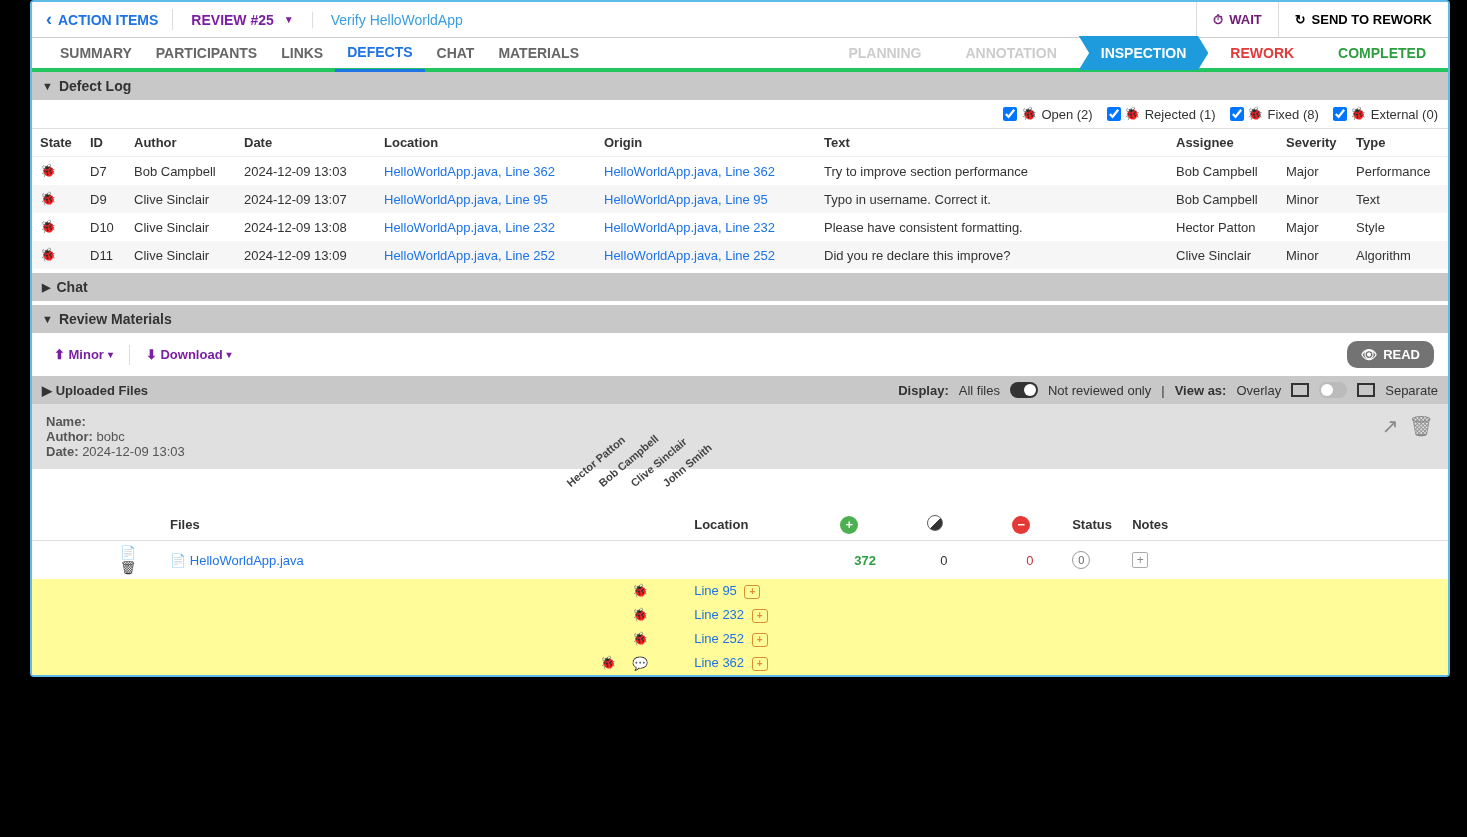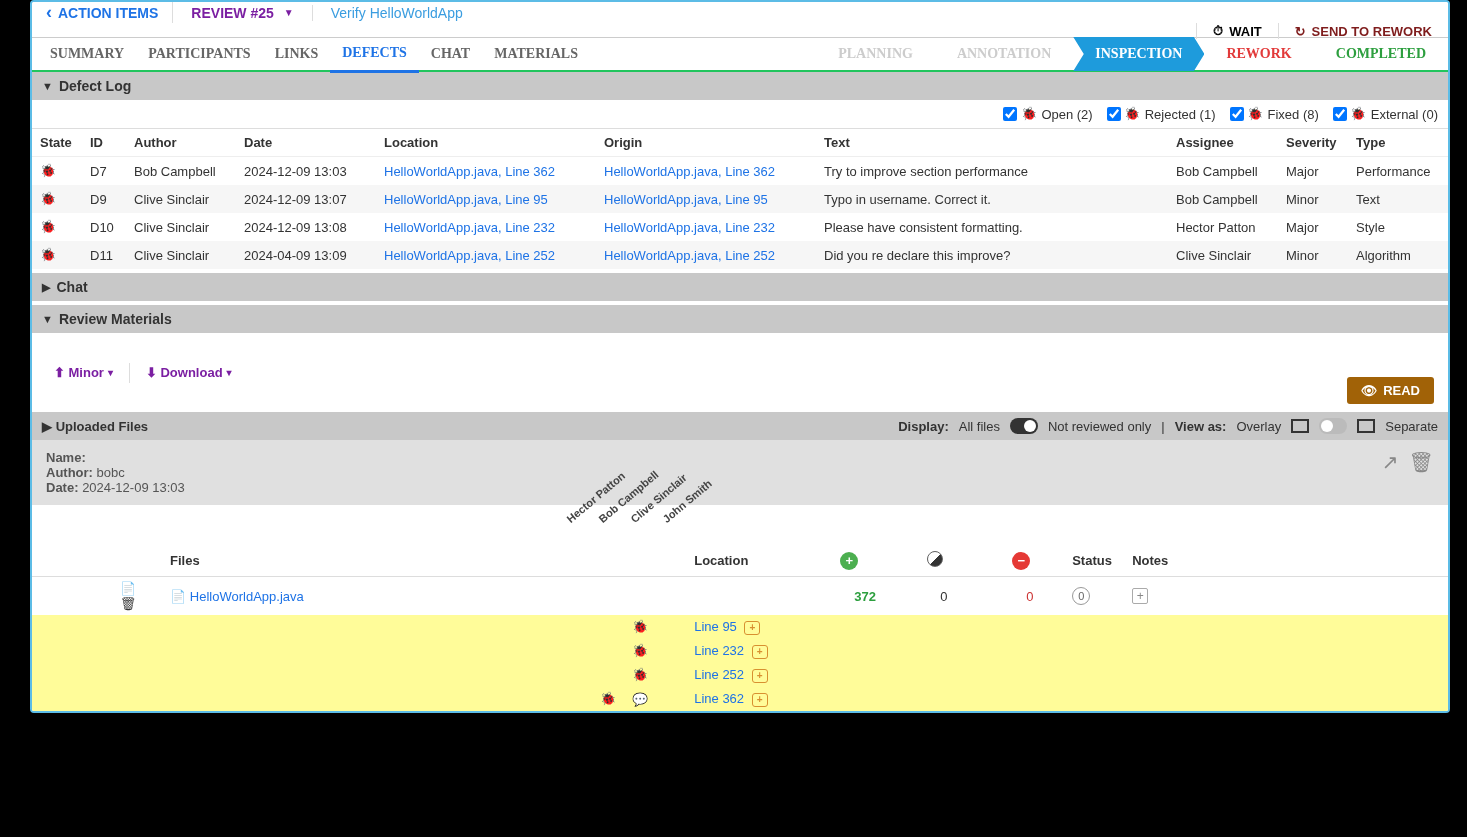--- a/index.html
+++ b/index.html
@@ -1,38 +1,38 @@
 <!DOCTYPE html>
 <html><head>
 <meta charset="utf-8">
 <style>
 * { box-sizing: border-box; margin: 0; padding: 0; }
 body { font-family: Arial, Helvetica, sans-serif; font-size: 13px; background: #000; color: #333; }
 .app { width: 1467px; height: 837px; background: #000; position: relative; padding: 0; }
 .container { width: 1420px; margin-left: 30px; background: #fff; border: 2px solid #5cbce6; border-radius: 4px; overflow: hidden; }
 
 
-.topbar { display: flex; align-items: stretch; background: #fff; border-bottom: 1px solid #ccc; height: 36px; flex-direction: column; }
+.topbar { display: flex; align-items: stretch; background: #fff; border-bottom: 1px solid #ccc; height: 36px; }
 .topbar-left { display: flex; align-items: center; }
 .action-items-btn { color: #1e73e6; font-weight: bold; padding: 0 14px; display: flex; align-items: center; cursor: pointer; border-right: 1px solid #ddd; font-size: 14px; }
 .action-items-btn::before { content: "‹"; font-size: 18px; margin-right: 6px; color: #1e73e6; }
 .review-num { color: #7b1fa2; font-weight: bold; padding: 0 18px; display: flex; align-items: center; border-right: 1px solid #ddd; font-size: 14px; }
 .review-num .caret { margin-left: 10px; font-size: 10px; }
 .review-title { color: #3a9de0; padding: 0 18px; display: flex; align-items: center; font-size: 14px; }
 .topbar-right { margin-left: auto; display: flex; align-items: stretch; }
 .tb-btn { padding: 0 16px; display: flex; align-items: center; font-weight: bold; font-size: 13px; border-left: 1px solid #ddd; cursor: pointer; }
-.tb-wait { color: #000000; }
+.tb-wait { color: #701a75; }
 .tb-wait::before { content: "⏱"; margin-right: 6px; }
-.tb-rework { color: #7f1d1d; }
+.tb-rework { color: #000000; }
 .tb-rework::before { content: "↻"; margin-right: 6px; }
 .tb-actions { color: #7b1fa2; }
 .tb-actions::before { content: "⚡"; margin-right: 4px; }
 
 
-.tabsrow { display: flex; align-items: center; background: #fff; border-bottom: 2px solid #22c55e; height: 34px; padding-left: 6px; font-family: Liberation Serif, serif; }
+.tabsrow { display: flex; align-items: center; background: #fff; border-bottom: 4px solid #22c55e; height: 34px; padding-left: 16px; }
 .tab { padding: 0 12px; color: #666; font-weight: bold; font-size: 14px; line-height: 34px; cursor: pointer; }
 .tab.active { color: #1e73e6; border-bottom: 3px solid #1e73e6; }
 .stages { margin-left: auto; display: flex; align-items: center; height: 100%; }
 .stage { position: relative; padding: 0 22px; font-weight: bold; font-size: 14px; line-height: 34px; color: #ccc; }
 .stage.annotation { color: #ccc; }
 .stage.inspection { background: #1e9bdc; color: #fff; clip-path: polygon(0 0, 92% 0, 100% 50%, 92% 100%, 0 100%, 8% 50%); }
 .stage.rework { color: #e23a3a; }
 .stage.completed { color: #2d9f3f; }
 
 
@@ -54,21 +54,21 @@
 .dtable th { text-align: left; padding: 6px 8px; font-size: 13px; font-weight: bold; border-bottom: 1px solid #eee; }
 .dtable td { padding: 6px 8px; font-size: 13px; vertical-align: middle; }
 .dtable tr:nth-child(even) td { background: #f6f6f6; }
 .link { color: #1e73e6; cursor: pointer; }
 
 
 .mat-toolbar { display: flex; align-items: center; padding: 8px 14px; background: #fff; }
 .mat-btn { color: #7b1fa2; font-weight: bold; font-size: 13px; display: flex; align-items: center; padding: 4px 8px; cursor: pointer; }
 .mat-btn .caret { margin-left: 4px; font-size: 10px; }
 .mat-sep { width: 1px; height: 20px; background: #ddd; margin: 0 8px; }
-.read-btn { margin-left: auto; background: #a16207; color: #fff; padding: 6px 14px; border-radius: 3px; font-weight: bold; font-size: 13px; display: flex; align-items: center; cursor: pointer; margin-top: 36px; }
+.read-btn { margin-left: auto; background: #737373; color: #fff; padding: 6px 14px; border-radius: 10px; font-weight: bold; font-size: 13px; display: flex; align-items: center; cursor: pointer; }
 .read-btn::before { content: "👁"; margin-right: 6px; }
 
 
 .upl-hdr { background: #c8c8c8; padding: 6px 10px; display: flex; align-items: center; }
 .upl-hdr .left { font-weight: bold; display: flex; align-items: center; }
 .upl-hdr .right { margin-left: auto; display: flex; align-items: center; gap: 10px; font-size: 13px; }
 .upl-hdr b { font-weight: bold; }
 .toggle { width: 28px; height: 16px; background: #333; border-radius: 8px; position: relative; display: inline-block; }
 .toggle::after { content: ""; width: 12px; height: 12px; background: #fff; border-radius: 50%; position: absolute; top: 2px; right: 2px; }
 .toggle.off::after { left: 2px; right: auto; }
@@ -213,21 +213,21 @@
             <td><span class="link">HelloWorldApp.java, Line 232</span></td>
             <td>Please have consistent formatting.</td>
             <td>Hector Patton</td>
             <td>Major</td>
             <td>Style</td>
           </tr>
           <tr>
             <td><span class="bug bug-grey">🐞</span></td>
             <td>D11</td>
             <td>Clive Sinclair</td>
-            <td>2024-04-09 13:09</td>
+            <td>2024-12-09 13:09</td>
             <td><span class="link">HelloWorldApp.java, Line 252</span></td>
             <td><span class="link">HelloWorldApp.java, Line 252</span></td>
             <td>Did you re declare this improve?</td>
             <td>Clive Sinclair</td>
             <td>Minor</td>
             <td>Algorithm</td>
           </tr>
         </tbody>
     </table>
 

